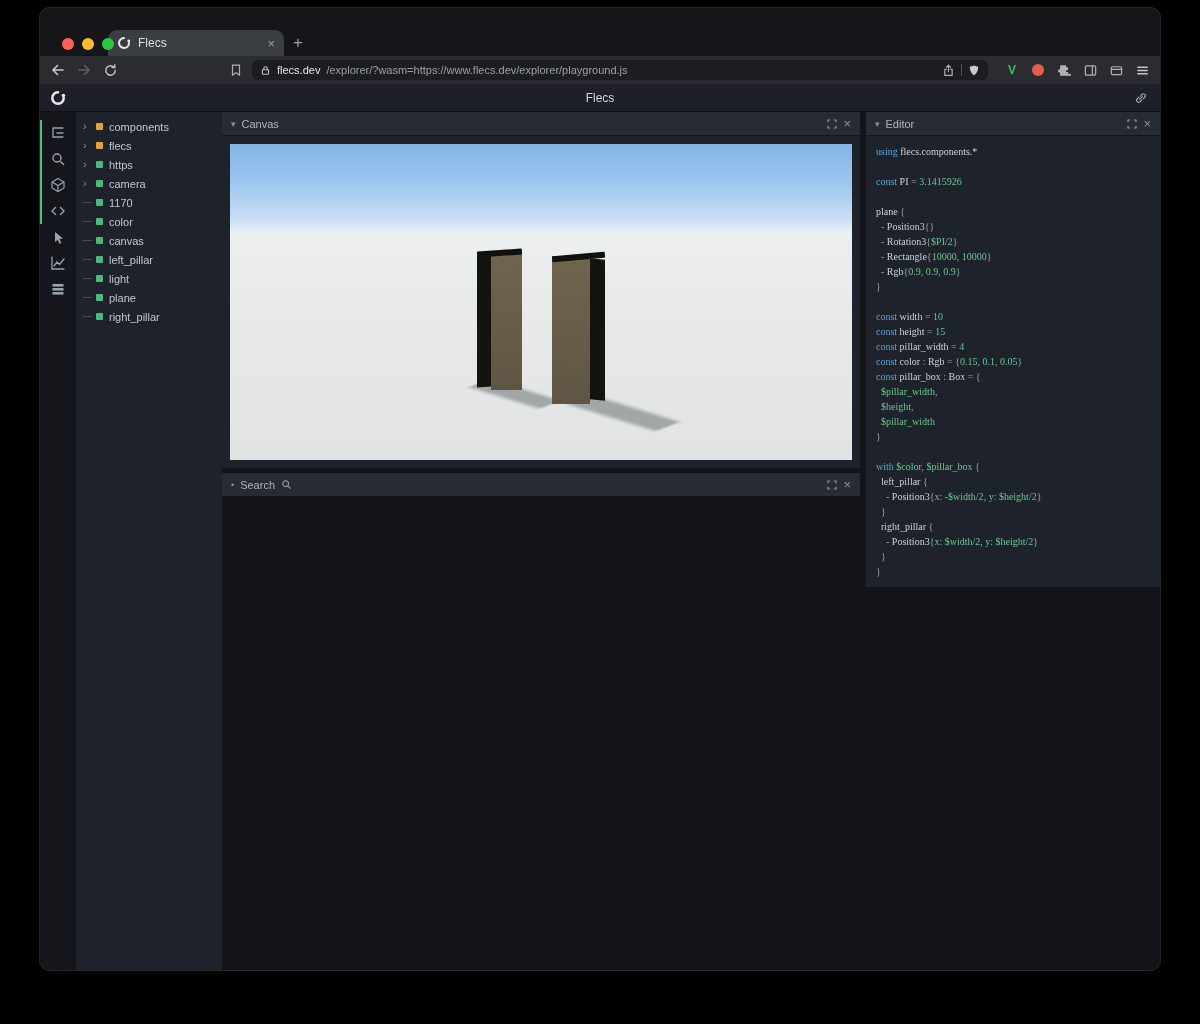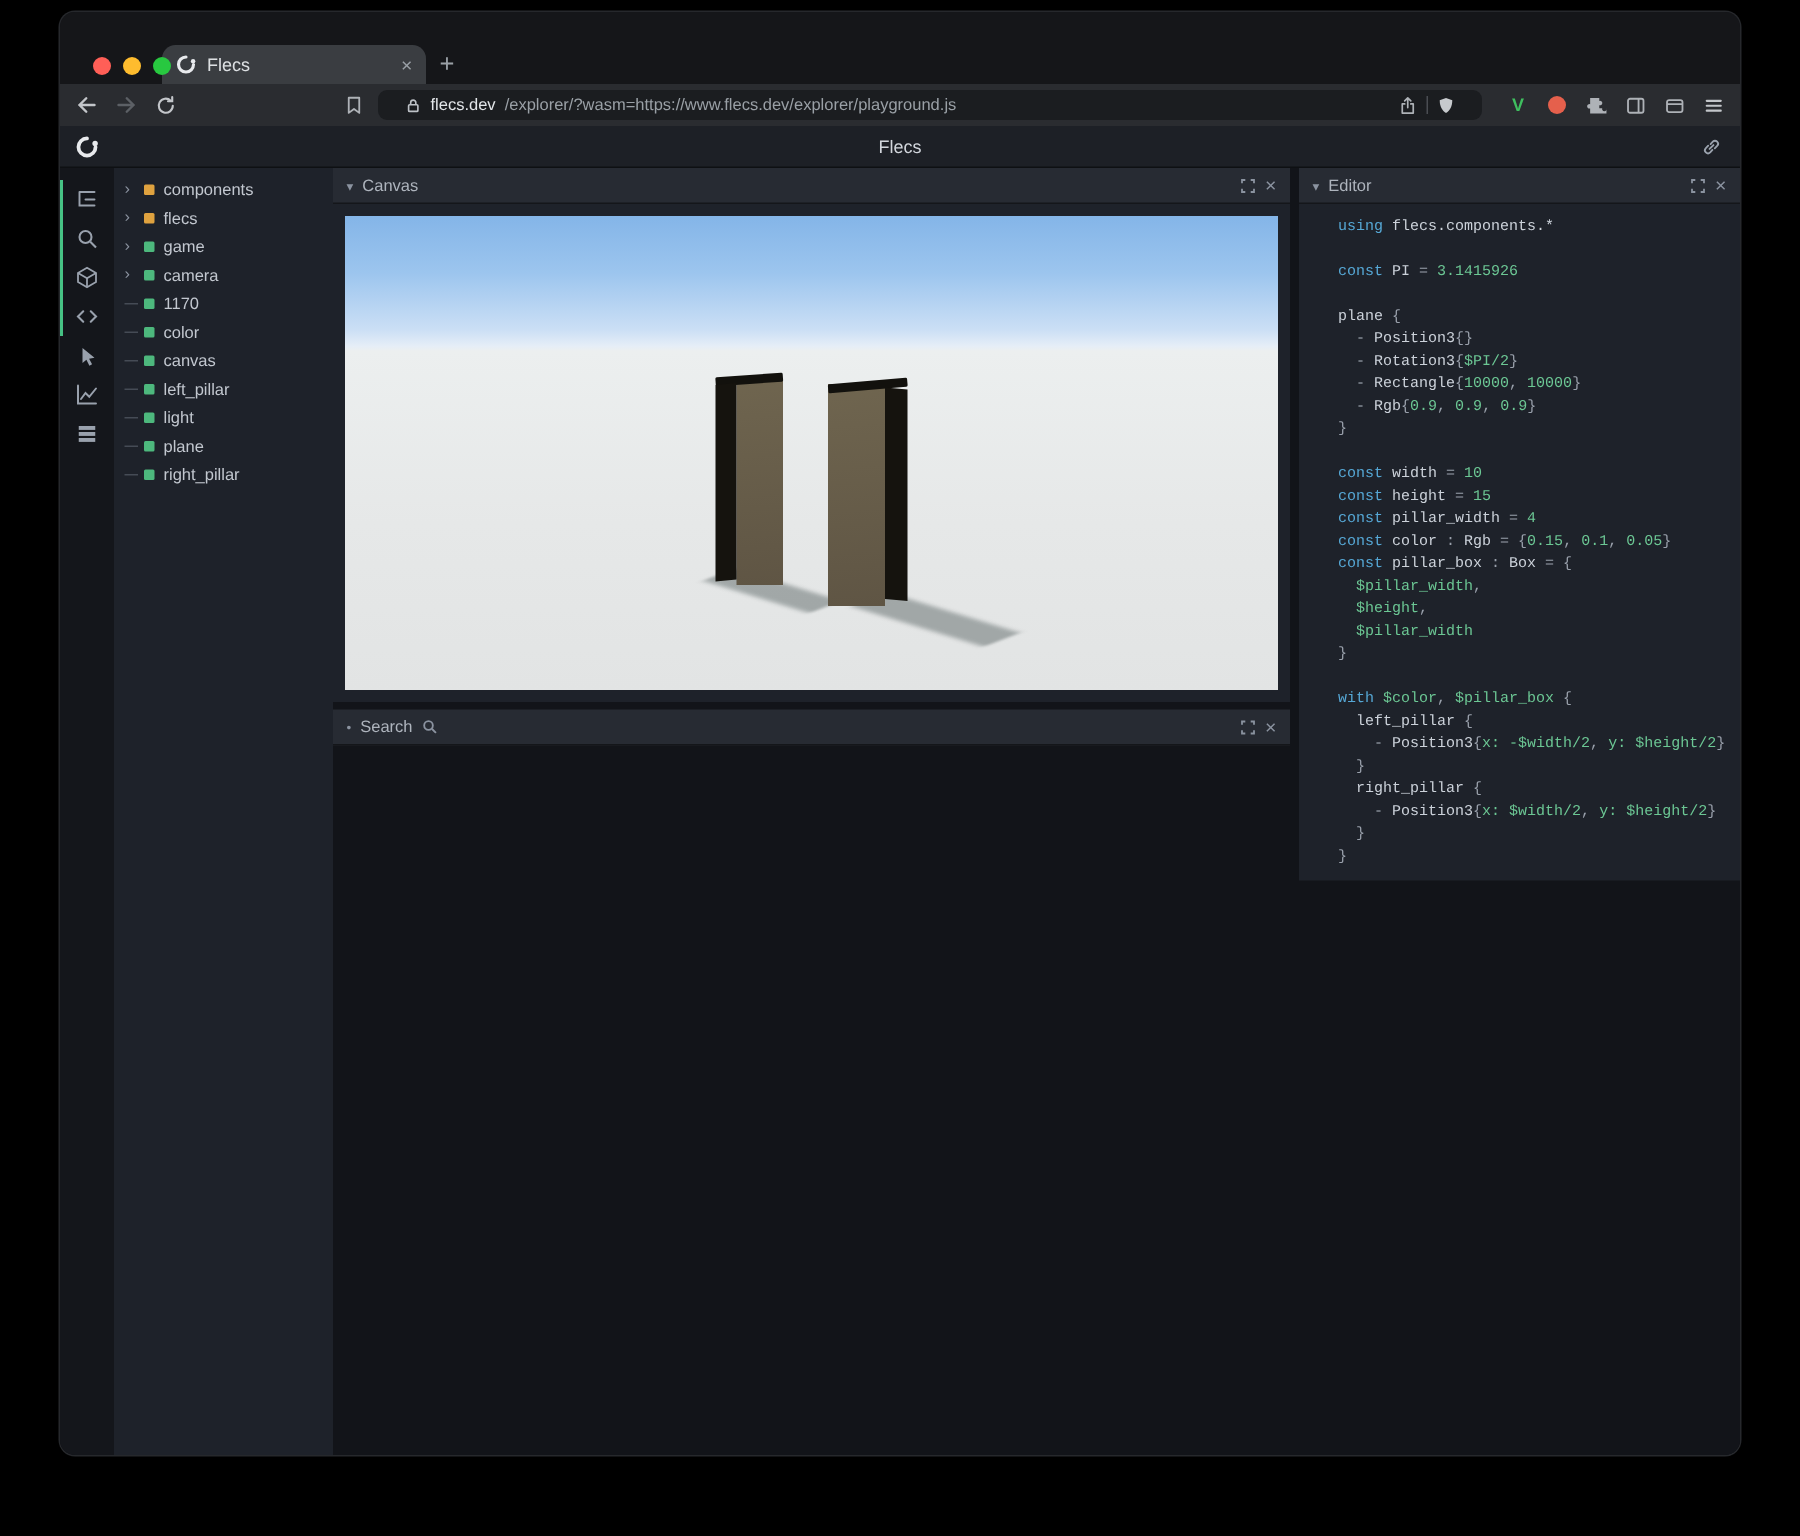--- a/index.html
+++ b/index.html
@@ -14,21 +14,21 @@
   .tab{margin-left:68px;width:176px;height:26px;background:#3a3d41;border-radius:9px 9px 0 0;display:flex;
        align-items:center;padding:0 9px;gap:7px;color:#dde0e3;font-size:12px}
   .tab-title{flex:1;white-space:nowrap;overflow:hidden}
   .tab-close{color:#9aa0a6;font-size:13px;line-height:1}
   .newtab{width:28px;height:26px;display:flex;align-items:center;justify-content:center;color:#9aa0a6;font-size:17px}
   .navbar{height:28px;background:#2a2c30;display:flex;align-items:center;padding:0 8px;gap:6px;flex:none}
   .nbtn{width:20px;height:20px;display:flex;align-items:center;justify-content:center;color:#c3c6ca;flex:none}
   .nbtn.dim{color:#5c6065}
   .nbtn.bm{margin-left:100px;color:#aeb2b7}
   .addressbar{flex:1;height:20px;background:#1b1d20;border-radius:6px;display:flex;align-items:center;
-              padding:0 18px;gap:6px;font-size:11px;color:#bdc1c6;margin-right:8px;min-width:0}
+              padding:0 8px;gap:6px;font-size:11px;color:#bdc1c6;margin-right:8px;min-width:0}
   .url-host{color:#e3e6e9}
   .url-rest{color:#9aa0a6;white-space:nowrap;overflow:hidden}
   .addressbar .spacer{flex:1}
   .vdiv{width:1px;height:12px;background:#4a4d52}
   .vimium{color:#3fbf5f;font-weight:bold;font-size:12px}
   .redext{width:12px;height:12px;border-radius:50%;background:#e5604c;display:inline-block}
   
   .app{flex:1;display:flex;flex-direction:column;background:#121419;min-height:0}
   .app-header{height:28px;background:#1d2026;border-bottom:1px solid #0e1013;display:flex;align-items:center;
               justify-content:center;position:relative;color:#d2d6dc;font-size:12px;flex:none}
@@ -48,21 +48,21 @@
   .phead{height:24px;background:#272b33;border-bottom:1px solid #14161a;display:flex;align-items:center;
          padding:0 9px;gap:6px;font-size:11px;color:#aeb4bd}
   .phead .chev{color:#8b93a0;font-size:9px}
   .phead .bullet{color:#8b93a0;font-size:9px}
   .phead .sp{flex:1}
   .phead .hbtn{color:#8b93a0;display:flex;align-items:center}
   .phead .xbtn{color:#8b93a0;font-size:13px;line-height:1}
   .pbody{padding:8px}
   .search-panel{margin-top:5px}
   .editorcol{width:294px;flex:none;display:flex;flex-direction:column;background:#121419}
-  .editor-code{padding:8px 26px;font-family:Liberation Mono, monospace;font-size:10px;line-height:15px;white-space:pre}
+  .editor-code{padding:8px 10px;font-family:Liberation Serif, serif;font-size:10px;line-height:15px;white-space:pre}
   .tk-kw{color:var(--c-kw,#56a8d6)}
   .tk-pl{color:var(--c-plain,#ccd2da)}
   .tk-ent{color:var(--c-plain,#dfe3e9)}
   .tk-num{color:var(--c-num,#6cc794)}
   .tk-var{color:var(--c-var,#6cc794)}
   .tk-key{color:var(--c-var,#6cc794)}
   .tk-pt{color:var(--c-punct,#99a0ab)}
   
   .viewport{position:relative;width:100%;height:316px;overflow:hidden;
     background:linear-gradient(180deg,#84b5e8 0%,#9cc5ee 12%,#cbdff5 24%,#e6eef7 27.5%,#ecefef 28.5%,#e6e8e8 65%,#e2e4e4 100%)}
@@ -237,21 +237,21 @@
             <span>components</span>
           </div>
           <div class="tree-item">
             <span class="exp">›</span>
             <span class="sq" style="background: rgb(223, 162, 63);"></span>
             <span>flecs</span>
           </div>
           <div class="tree-item">
             <span class="exp">›</span>
             <span class="sq" style="background: rgb(77, 184, 125);"></span>
-            <span>game</span>
+            <span>https</span>
           </div>
           <div class="tree-item">
             <span class="exp">›</span>
             <span class="sq" style="background: rgb(77, 184, 125);"></span>
             <span>camera</span>
           </div>
           <div class="tree-item">
             <span class="guide"></span>
             <span class="sq" style="background: rgb(77, 184, 125);"></span>
             <span>1170</span>

